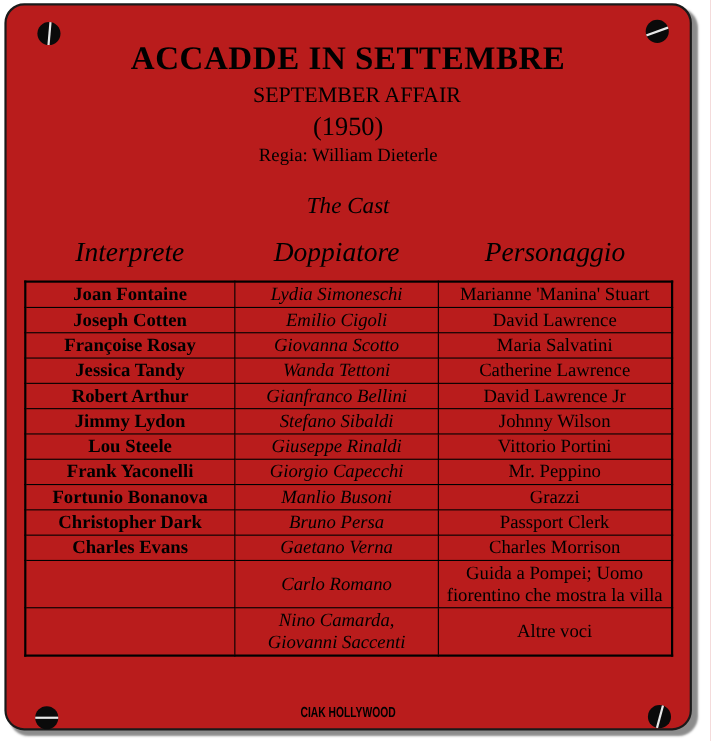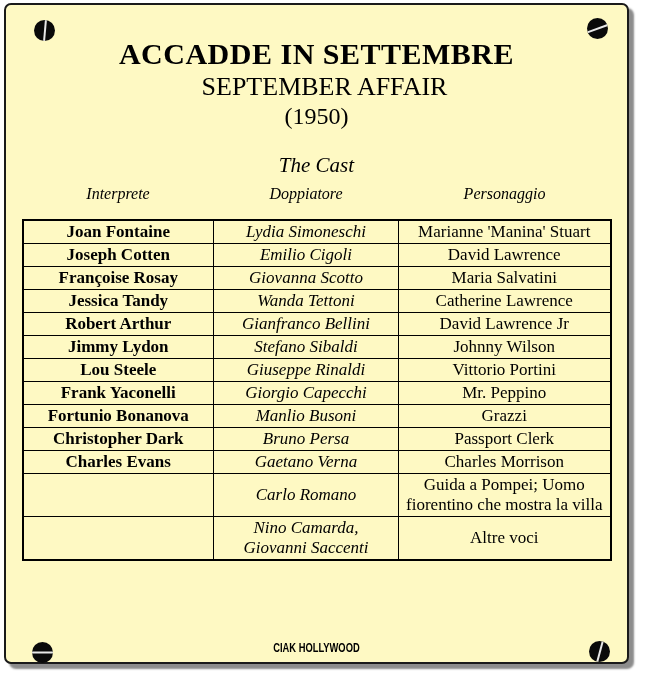--- a/index.html
+++ b/index.html
@@ -8,23 +8,23 @@
     background: #ffffff;
     font-family: "Liberation Serif", "DejaVu Serif", serif;
     color: #000;
     overflow: hidden;
   }
   .page {
     position: relative;
     width: 625px;
     height: 661px;
     margin: 3px 0 0 4px;
-    background: #fef9c3;
+    background: #b91c1c;
     border: 2px solid #1a1a1a;
-    border-radius: 7px;
+    border-radius: 18px;
     box-shadow: 5px 5px 2px #8c8c8c;
   }
   
   .screw {
     position: absolute;
     width: 21px; height: 21px;
     background: #0a0a0a;
     border-radius: 50%;
     overflow: hidden;
   }
@@ -39,39 +39,39 @@
   .screw-tr { left: 581px; top: 13px;  }
   .screw-bl { left: 26px;  top: 637px; }
   .screw-br { left: 583px; top: 636px; }
   .screw-tl::after { transform: rotate(5deg); }
   .screw-tr::after { transform: rotate(70deg); }
   .screw-bl::after { transform: rotate(90deg); }
   .screw-br::after { transform: rotate(15deg); }
 
   .header { margin-top: 31px; text-align: center; }
   .title    { font-size: 30px; font-weight: bold; line-height: 36px; letter-spacing: 0.5px; }
-  .subtitle { font-size: 26px; line-height: 30px; padding-left: 16px; }
+  .subtitle { font-size: 20px; line-height: 30px; padding-left: 16px; }
   .year     { font-size: 24px; line-height: 28px; }
   .director { font-size: 17px; line-height: 22px; }
 
   .cast-title {
     margin-top: 22px;
     text-align: center;
     font-size: 21px;
     font-style: italic;
     line-height: 26px;
   }
   .cast-title span { }
 
   .col-headers {
     width: 588px;
-    margin: 4px auto 0;
+    margin: 18px auto 0;
     display: flex;
     font-style: italic;
-    font-size: 16px;
+    font-size: 25px;
     line-height: 24px;
   }
   .col-headers span { text-align: center; }
   .w1 { width: 191px; }
   .w2 { width: 185px; }
   .w3 { width: 212px; }
 
   table.cast-table {
     width: 588px;
     margin: 13px auto 0;
@@ -112,20 +112,21 @@
 
   <span class="screw screw-tl"></span>
   <span class="screw screw-tr"></span>
   <span class="screw screw-bl"></span>
   <span class="screw screw-br"></span>
 
   <div class="header">
     <div class="title">ACCADDE IN SETTEMBRE</div>
     <div class="subtitle">SEPTEMBER AFFAIR</div>
     <div class="year">(1950)</div>
+    <div class="director">Regia: William Dieterle</div>
   </div>
 
   <div class="cast-title">
     <span>The Cast</span>
   </div>
 
   <div class="col-headers">
     <span class="w1">Interprete</span>
     <span class="w2">Doppiatore</span>
     <span class="w3">Personaggio</span>

